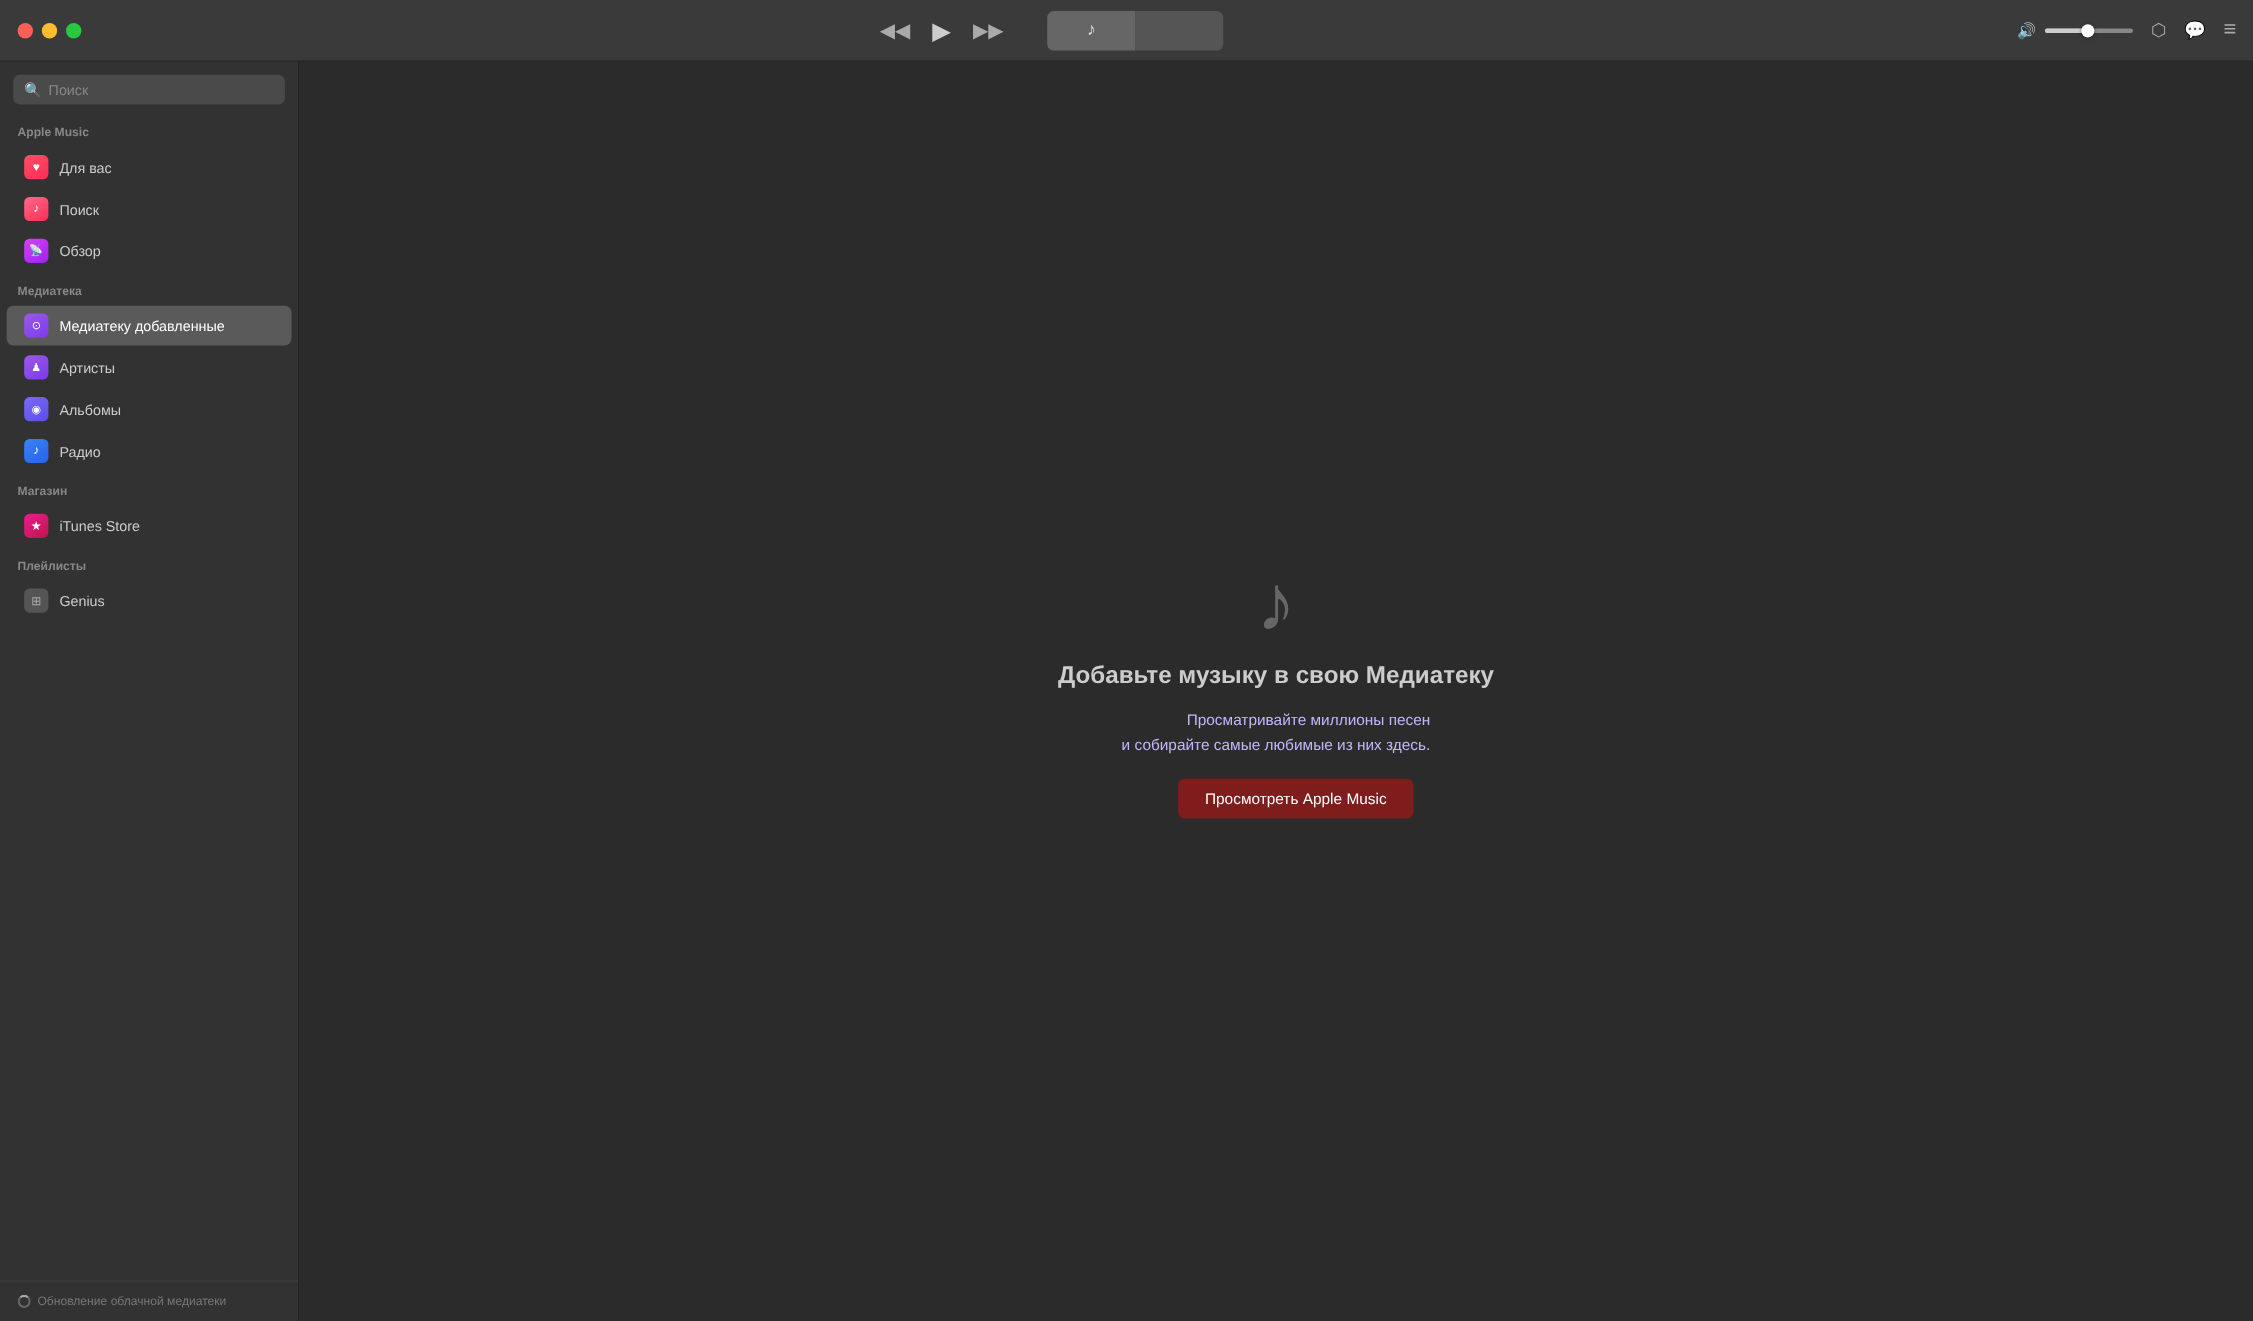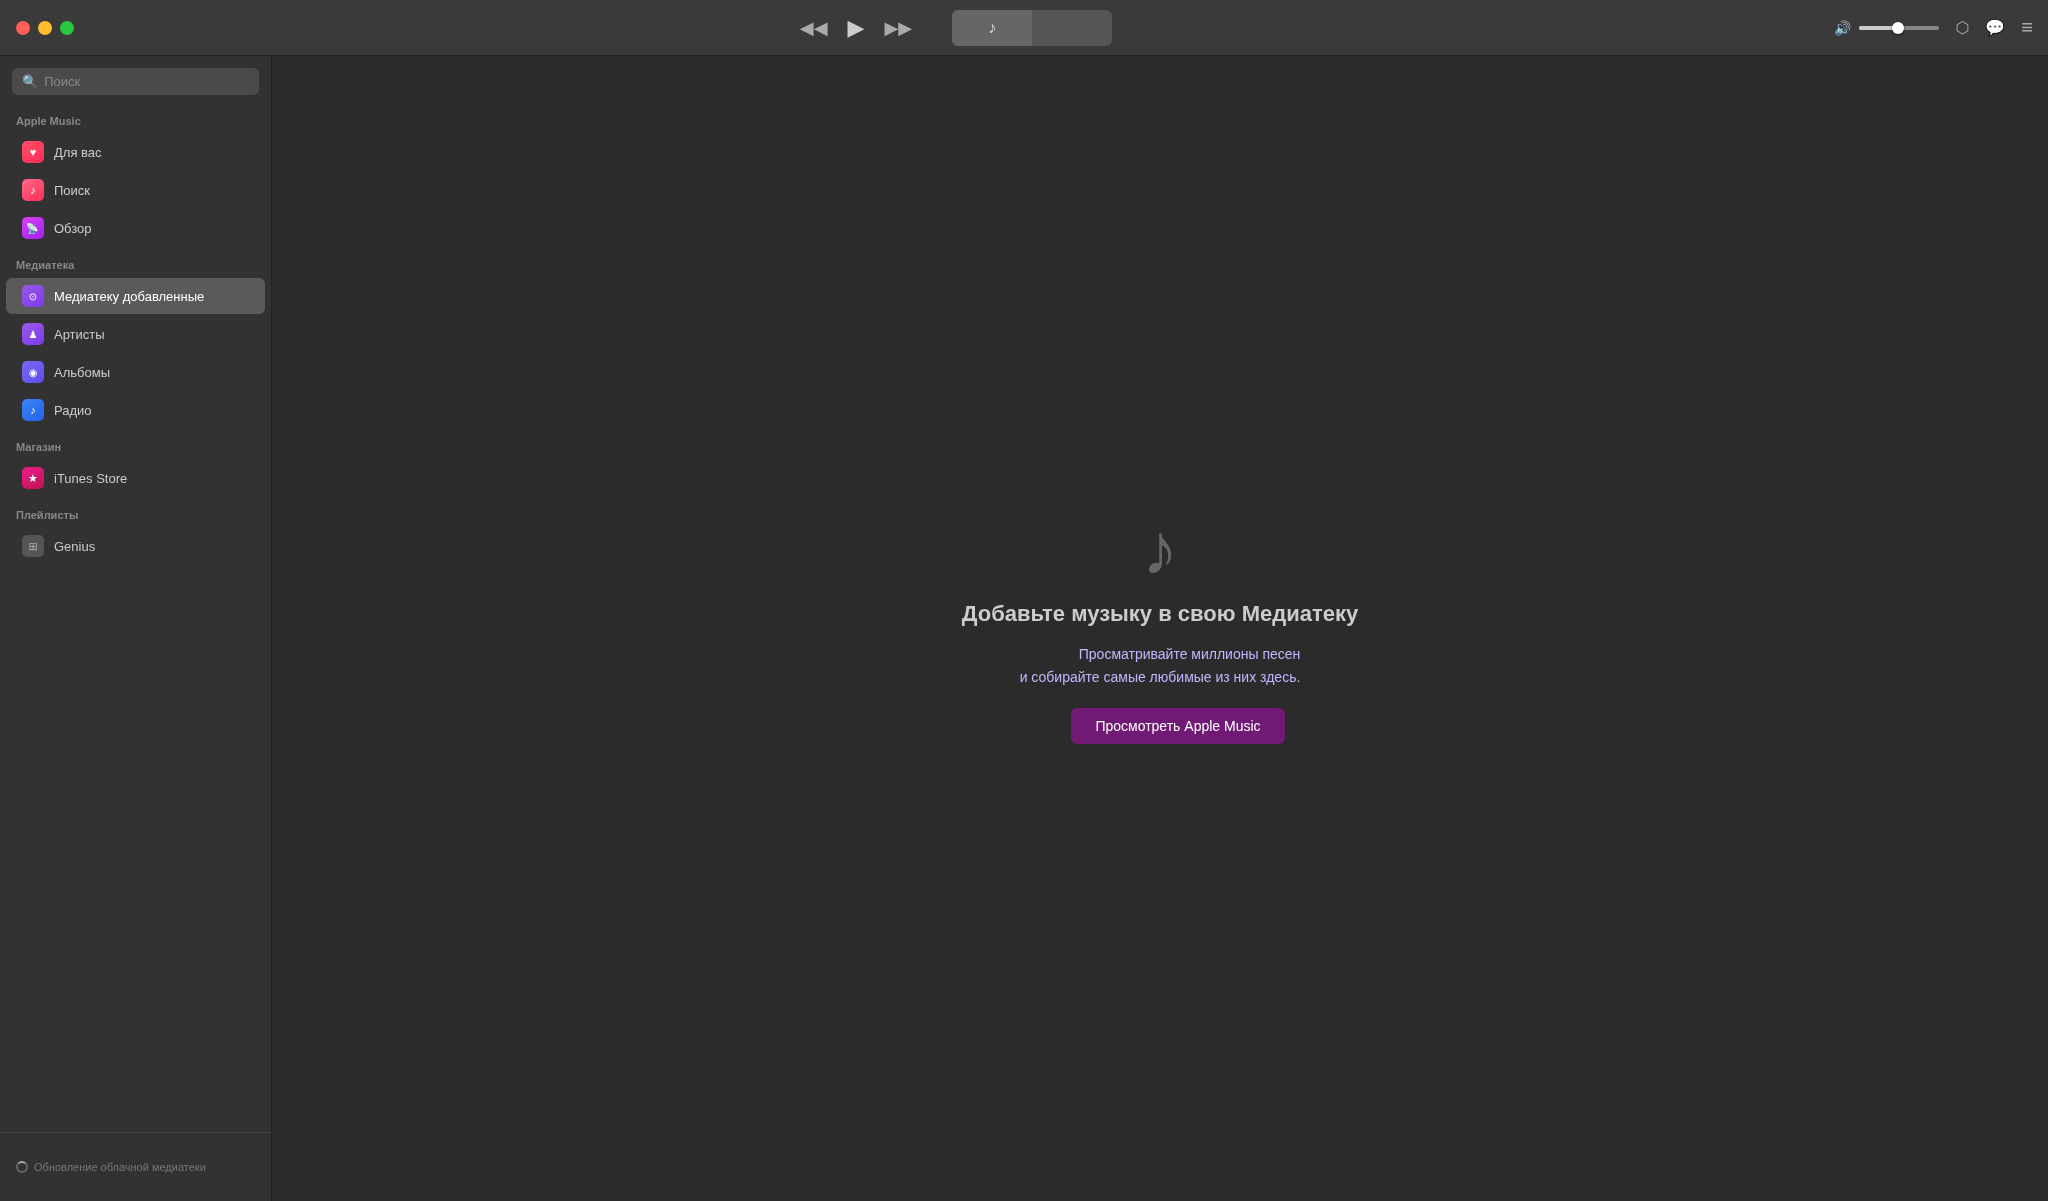--- a/index.html
+++ b/index.html
@@ -197,21 +197,21 @@
     .icon-purple { background: linear-gradient(145deg, #9b59e8, #7c3aed); }
     .icon-purple-dark { background: linear-gradient(145deg, #7c6af5, #5b4de8); }
     .icon-blue { background: linear-gradient(145deg, #3b82f6, #2563eb); }
     .icon-star { background: linear-gradient(145deg, #e91e8c, #c0134e); }
     .icon-genius { background: #555; }
 
     .sidebar-spacer { height: 8px; }
 
     .sidebar-bottom {
       margin-top: auto;
-      padding: 28px 16px;
+      padding: 12px 16px;
       border-top: 1px solid #404040;
       color: #777;
       font-size: 11px;
       display: flex;
       align-items: center;
       gap: 6px;
     }
     .loading-spinner {
       width: 12px;
       height: 12px;
@@ -254,21 +254,21 @@
     }
 
     .empty-subtitle {
       color: #c4b5fd;
       font-size: 14px;
       text-align: right;
       line-height: 1.6;
     }
 
     .browse-btn {
-      background: #701a75;
+      background: #7f1d1d;
       color: #fff;
       border: none;
       border-radius: 6px;
       padding: 10px 24px;
       font-size: 14px;
       font-weight: 500;
       cursor: pointer;
       margin-top: 4px;
       margin-left: 36px;
     }

